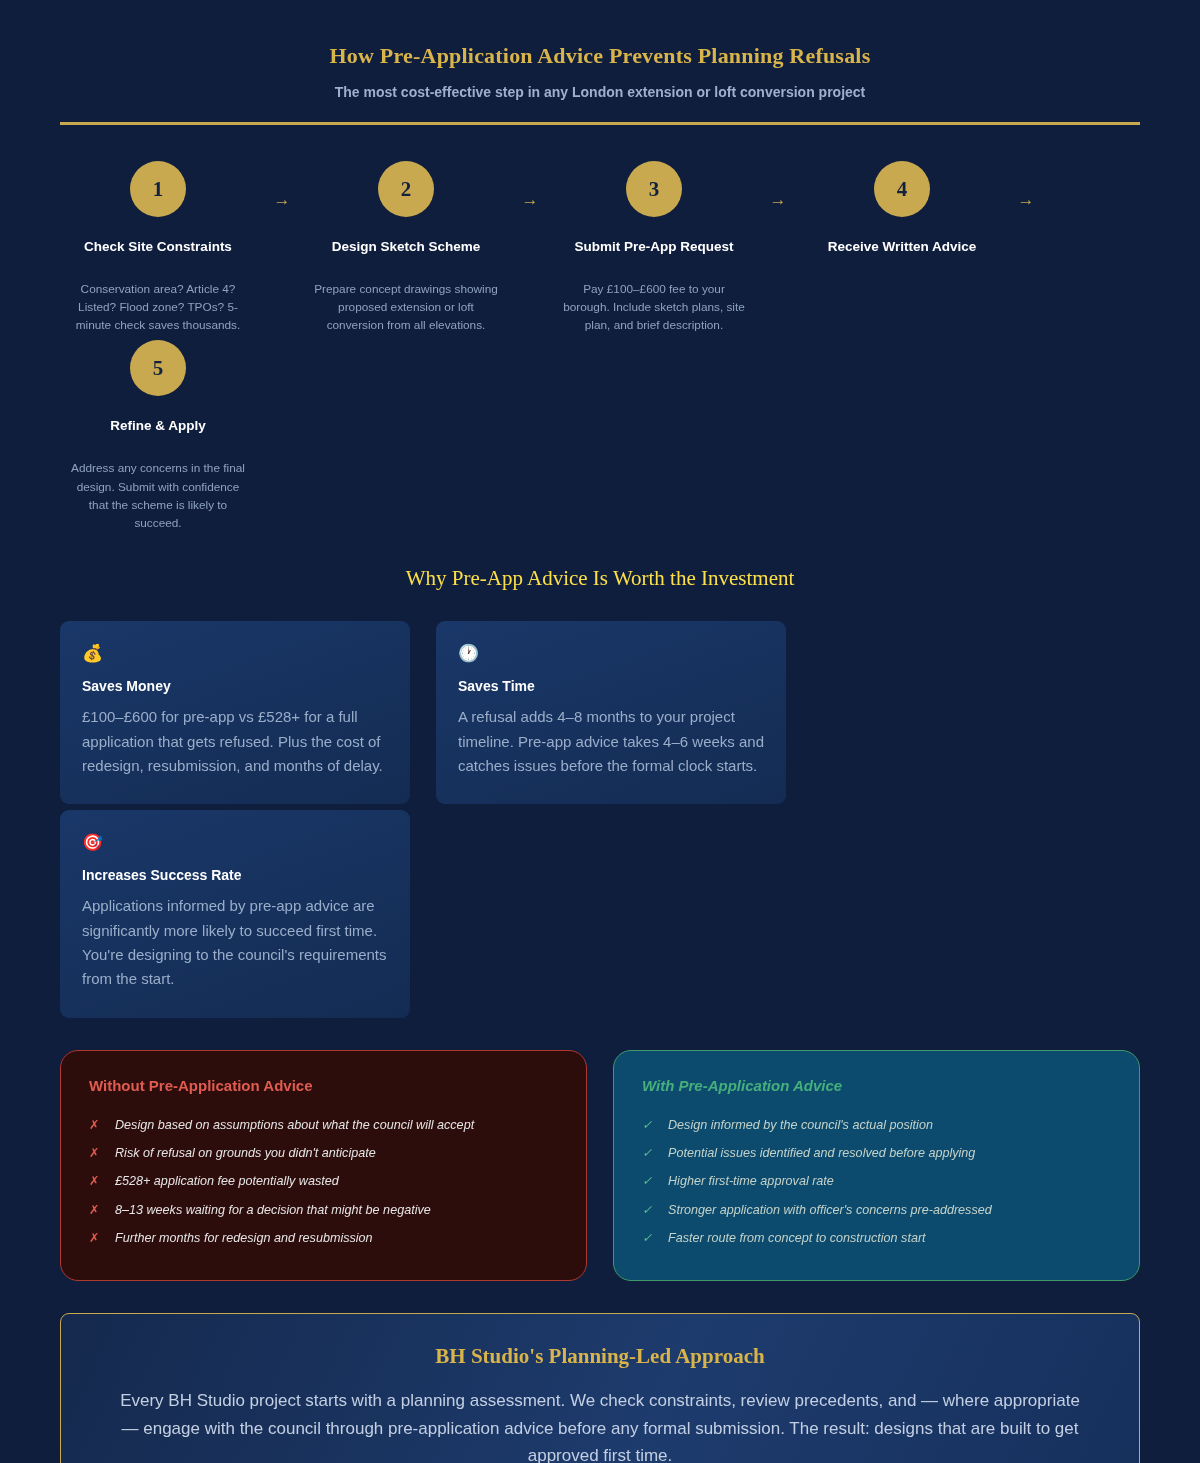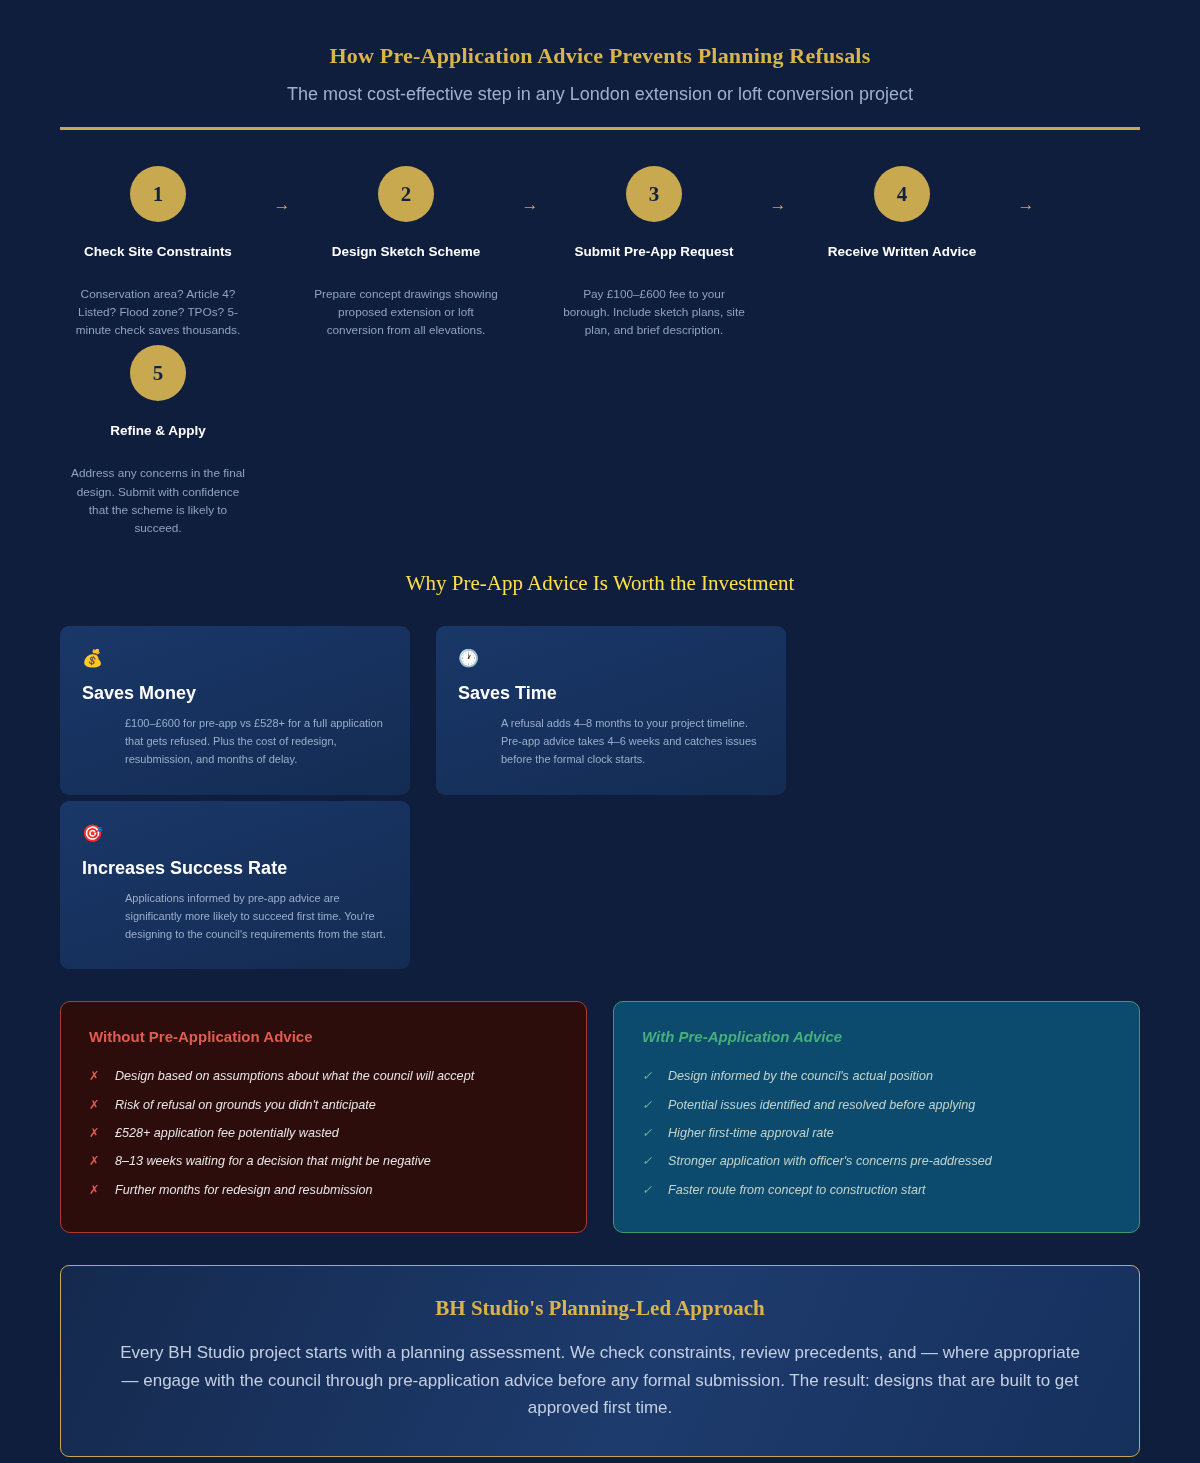--- a/index.html
+++ b/index.html
@@ -26,23 +26,23 @@
     font-family: "Liberation Serif", serif;
     font-size: 22px;
     font-weight: bold;
     color: #d8b košt;
     color: #d9b44a;
     letter-spacing: 0.2px;
     line-height: 1.25;
   }
   .subtitle {
     margin-top: 14px;
-    font-size: 18px;
+    font-size: 14px;
     color: #9fb0cc;
-    font-weight: normal;
+    font-weight: bold;
   }
   .gold-rule {
     margin: 22px 60px 0 60px;
     height: 3px;
     background: #c9a94f;
   }
 
   
   .steps {
     margin: 30px 60px 0 60px;
@@ -113,41 +113,40 @@
     padding: 24px 22px 26px 22px;
   }
   .bcard-icon {
     font-size: 17px;
     line-height: 1;
     color: #e8eef8;
     margin-bottom: 16px;
     display: block;
   }
   .bcard-title {
-    font-size: 18px;
+    font-size: 14px;
     font-weight: bold;
     color: #ffffff;
     margin-bottom: 11px;
   }
   .bcard-text {
-    font-size: 11px;
+    font-size: 15px;
     line-height: 1.62;
     color: #9aadc9;
-    margin-left: 43px;
   }
 
   
   .compare {
     margin: 32px 60px 0 60px;
     display: grid;
     grid-template-columns: 1fr 1fr;
     column-gap: 26px;
   }
   .panel {
-    border-radius: 10px;
+    border-radius: 18px;
     padding: 26px 28px 28px 28px;
     min-height: 200px;
   }
   .panel-bad {
     background: #2d0c0c;
     border: 1.5px solid #b0392f;
   }
   .panel-good {
     background: #0c4a6e;
     border: 1.5px solid #3f9a6a;

